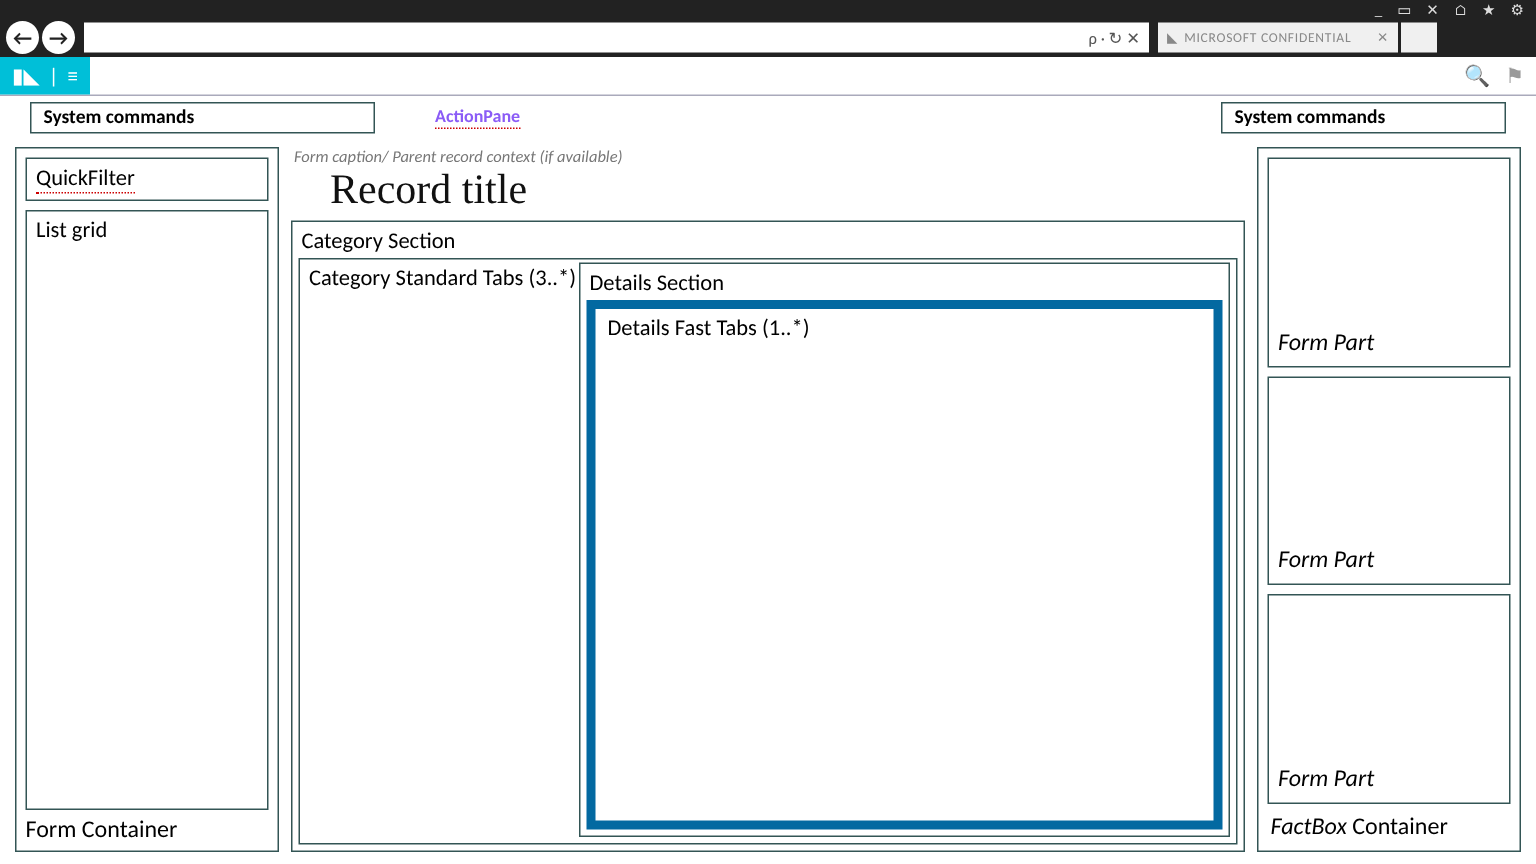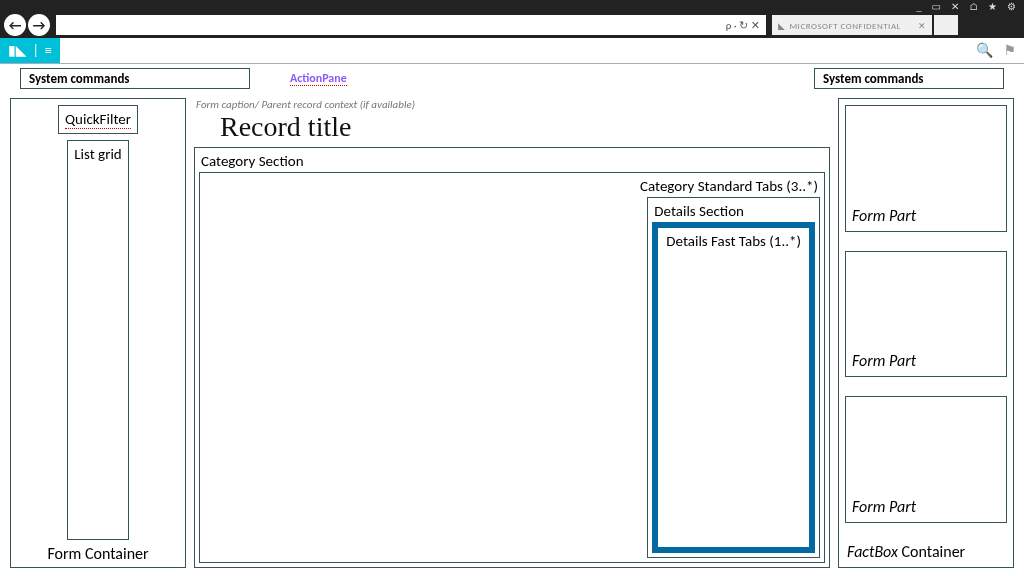--- a/index.html
+++ b/index.html
@@ -141,21 +141,20 @@
   padding: 6px 10px 8px 10px;
   display: flex;
   gap: 8px;
 }
 
 .col-left {
   width: 176px;
   border: 1px solid #355;
   display: flex;
   flex-direction: column;
-  align-items: center;
 }
 .qf {
   border: 1px solid #355;
   margin: 6px;
   padding: 4px 6px;
   font-size: 15px;
 }
 .listgrid {
   border: 1px solid #355;
   margin: 0 6px;
@@ -192,22 +191,21 @@
   padding: 2px 4px 4px 4px;
   display: flex;
   flex-direction: column;
 }
 .catsec > .lbl { font-size: 15px; padding: 2px 2px; }
 .cattabs {
   border: 1px solid #355;
   flex: 1;
   padding: 2px 4px 4px 4px;
   display: flex;
-  flex-direction: column;
-  align-items: flex-end;
+  flex-direction: row;
 }
 .cattabs > .lbl { font-size: 15px; padding: 2px 2px; }
 .detsec {
   border: 1px solid #355;
   flex: 1;
   padding: 2px 4px 4px 4px;
   display: flex;
   flex-direction: column;
 }
 .detsec > .lbl { font-size: 15px; padding: 2px 2px; }
@@ -216,21 +214,21 @@
   flex: 1;
   padding: 4px 8px;
   font-size: 15px;
 }
 
 .col-right {
   width: 176px;
   border: 1px solid #355;
   display: flex;
   flex-direction: column;
-  gap: 19px;
+  gap: 6px;
   padding: 6px;
 }
 .formpart {
   border: 1px solid #355;
   flex: 1;
   display: flex;
   align-items: flex-end;
   padding: 6px;
   font-style: italic;
   font-size: 16px;

